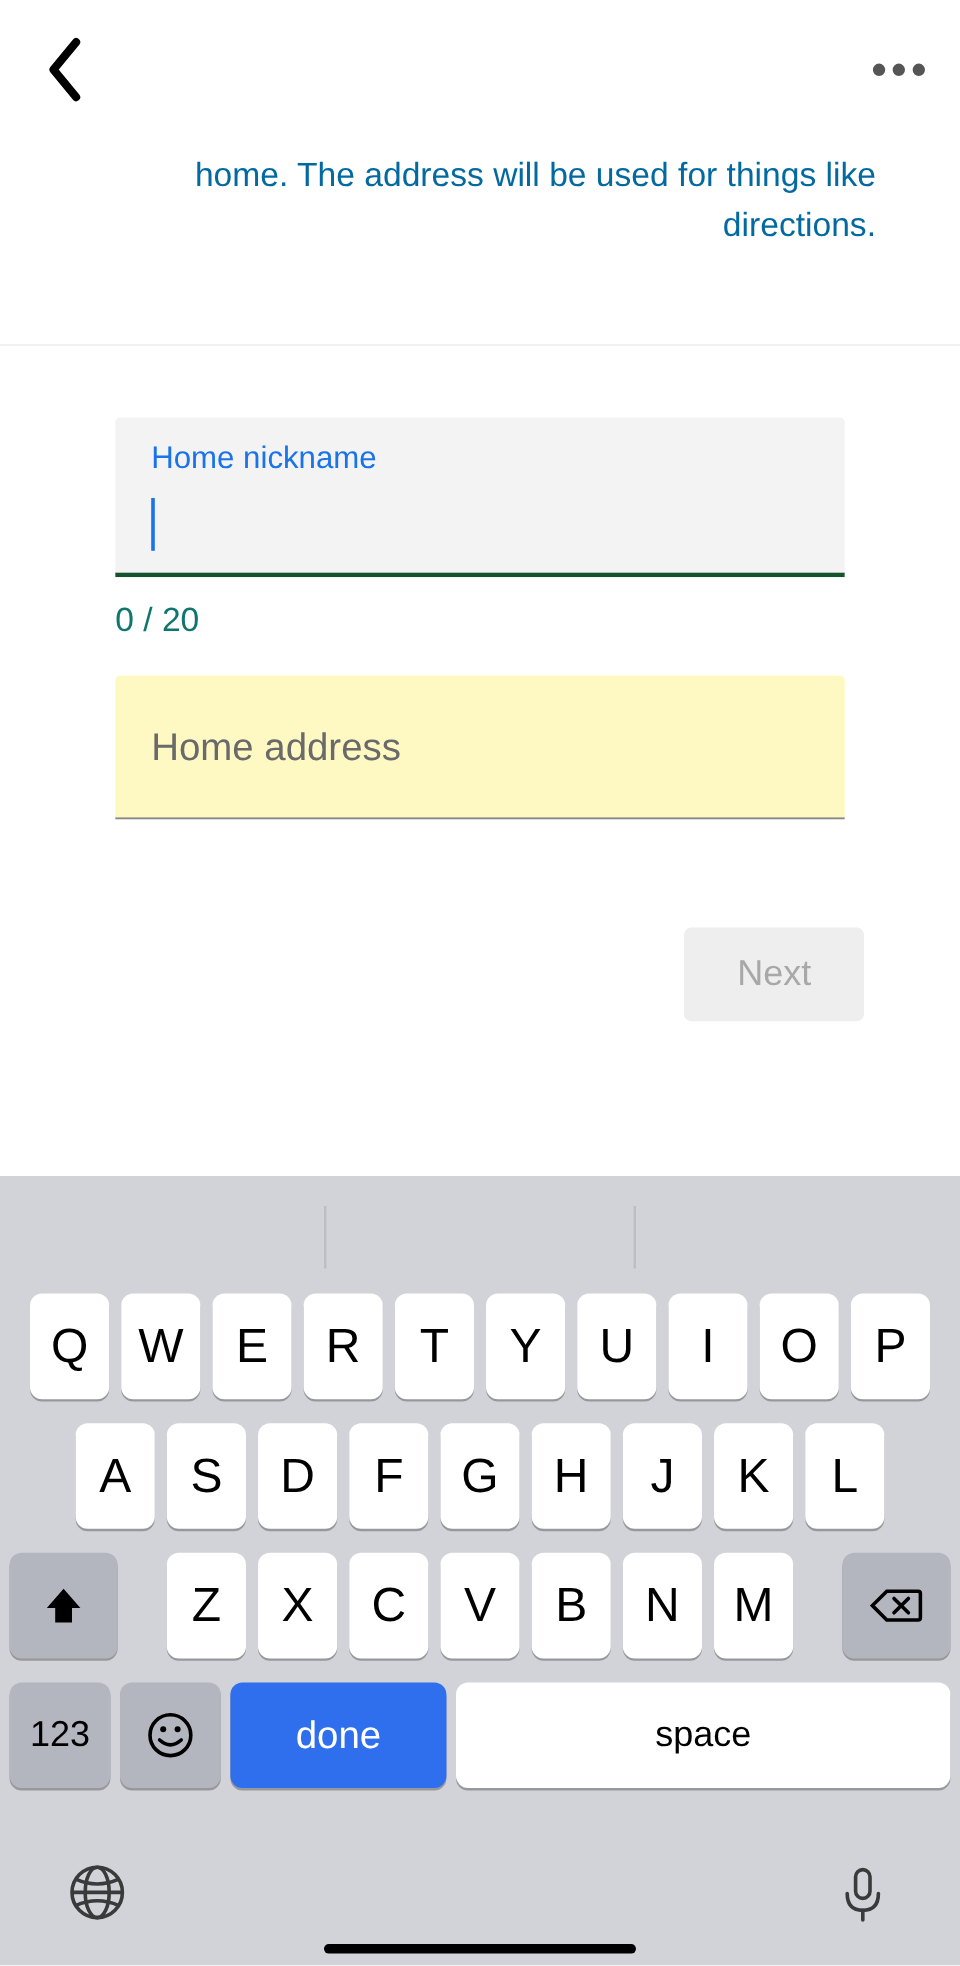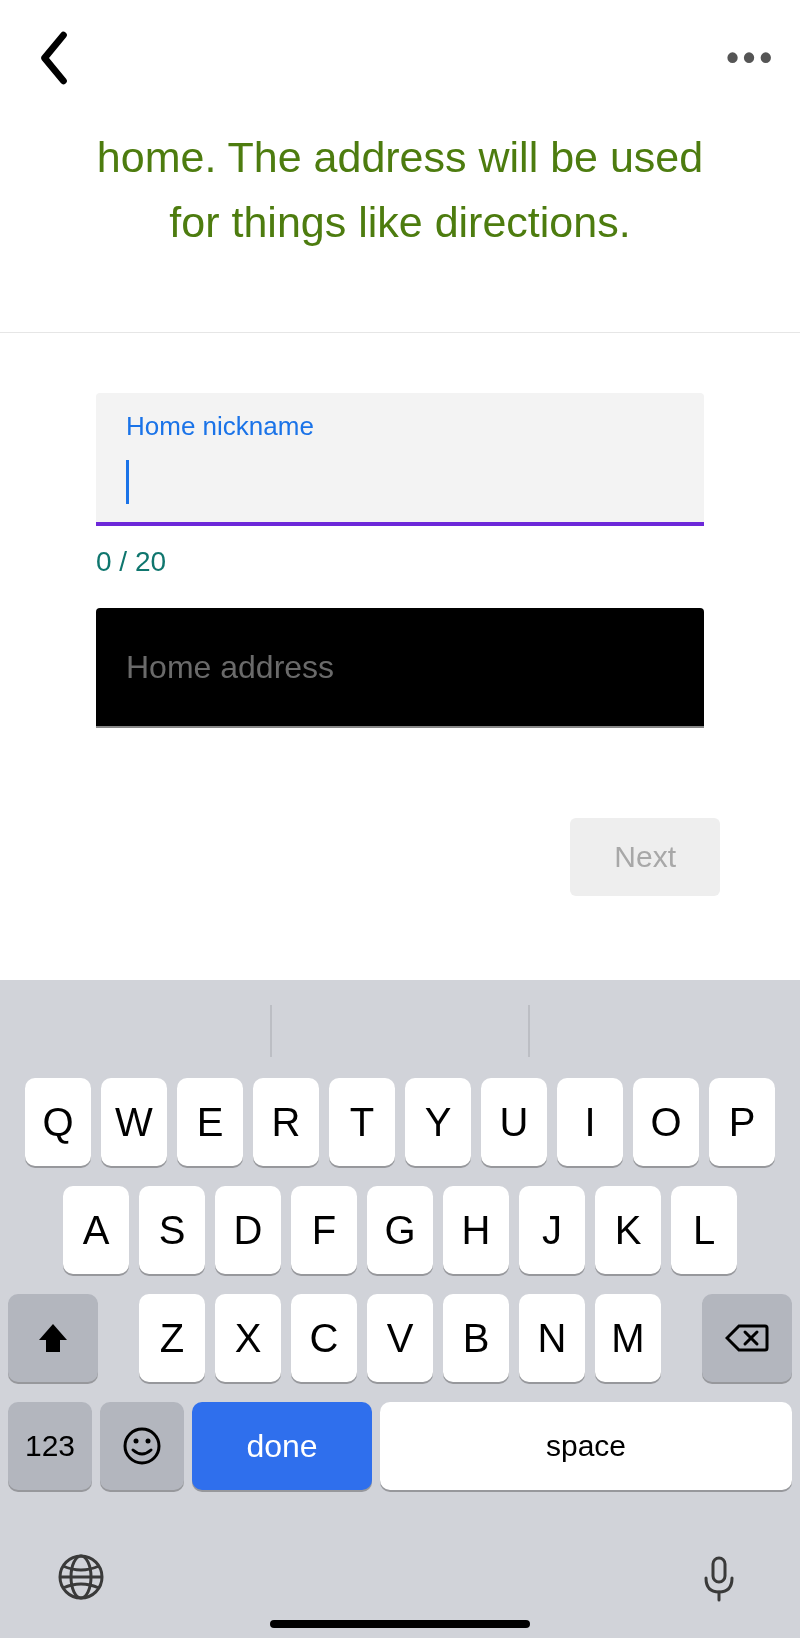--- a/index.html
+++ b/index.html
@@ -20,41 +20,41 @@
     justify-content: space-between;
     padding: 0 24px 0 24px;
   }
   .back-btn { width: 60px; height: 60px; display:flex; align-items:center; justify-content:center; }
   .back-btn svg { width: 34px; height: 54px; }
   .more-btn { font-size: 36px; color: #555; letter-spacing: 4px; height:60px; display:flex; align-items:center; font-weight:600;}
 
   
   .intro {
     padding: 10px 70px 60px 70px;
-    font-size: 43px;
-    text-align: center;
+    font-size: 28px;
+    text-align: right;
     line-height: 1.5;
-    color: #4d7c0f;
+    color: #0369a1;
   }
   .divider {
     border-top: 1px solid #e6e6e6;
     margin-top: 18px;
   }
 
   
   .form {
     padding: 60px 96px 0 96px;
   }
   .field {
     background: #f3f3f3;
     border-radius: 4px 4px 0 0;
     padding: 18px 30px 14px 30px;
     position: relative;
   }
-  .field.focused { border-bottom: 4px solid #6d28d9; }
+  .field.focused { border-bottom: 4px solid #14532d; }
   .field-label {
     font-size: 26px;
     color: #1a73e8;
     margin-bottom: 14px;
   }
   .field-input-line {
     height: 52px;
     display: flex;
     align-items: center;
     font-size: 30px;
@@ -68,21 +68,21 @@
   }
   @keyframes blink { 50% { opacity: 0; } }
   .counter {
     text-align: left;
     font-size: 28px;
     color: #0f766e;
     margin-top: 20px;
   }
   .field2 {
     margin-top: 30px;
-    background: #000000;
+    background: #fef9c3;
     border-radius: 4px 4px 0 0;
     padding: 0 30px;
     height: 120px;
     display: flex; align-items: center;
     border-bottom: 2px solid #888;
   }
   .field2-placeholder {
     font-size: 32px;
     color: #6a6a6a;
   }

